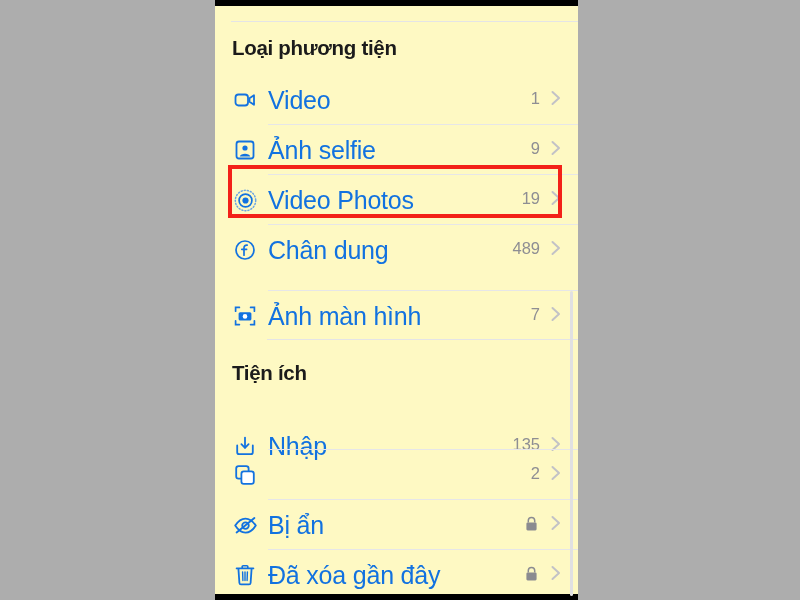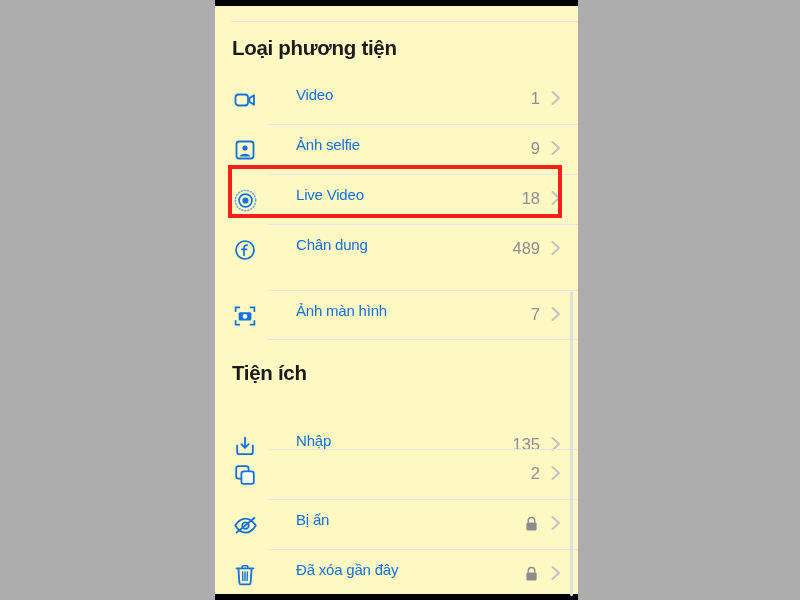--- a/index.html
+++ b/index.html
@@ -100,25 +100,24 @@
     display: flex;
     align-items: center;
     justify-content: center;
   }
   .row-icon svg { display: block; }
 
   .row-label {
     position: absolute;
     left: 53px;
     top: 12px;
-    font-size: 15px;
+    font-size: 25px;
     color: #1272e0;
     letter-spacing: -0.2px;
     white-space: nowrap;
-    margin-left: 28px;
   }
 
   .row-count {
     position: absolute;
     right: 38px;
     top: 15px;
     font-size: 16.5px;
     color: #8e8e93;
     text-align: right;
     white-space: nowrap;
@@ -216,22 +215,22 @@
 
       <div class="row" style="top:168px;">
         <div class="divider"></div>
         <span class="row-icon">
           <svg width="25" height="25" viewBox="0 0 25 25">
             <circle cx="12.5" cy="12.5" r="3.1" fill="#1272e0"></circle>
             <circle cx="12.5" cy="12.5" r="6.4" fill="none" stroke="#1272e0" stroke-width="1.7"></circle>
             <circle cx="12.5" cy="12.5" r="10.2" fill="none" stroke="#6ba4e3" stroke-width="1.5" stroke-dasharray="1 2.1" stroke-linecap="round"></circle>
           </svg>
         </span>
-        <span class="row-label">Live Video</span>
-        <span class="row-count">18</span>
+        <span class="row-label">Video Photos</span>
+        <span class="row-count">19</span>
         <span class="row-chevron">
           <svg width="12" height="20" viewBox="0 0 12 20">
               <path d="M2.5 4 L9 10 L2.5 16" fill="none" stroke="#c2c2c6" stroke-width="2" stroke-linecap="round" stroke-linejoin="round"></path>
             </svg>
         </span>
       </div>
 
       <div class="row" style="top:218px;">
         <div class="divider"></div>
         <span class="row-icon">

